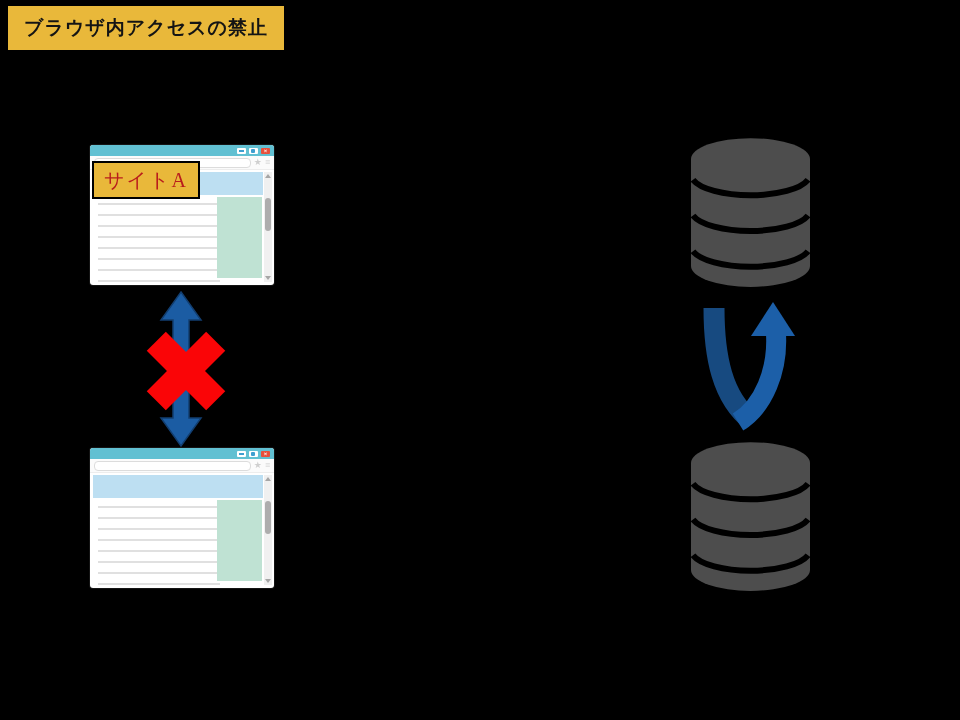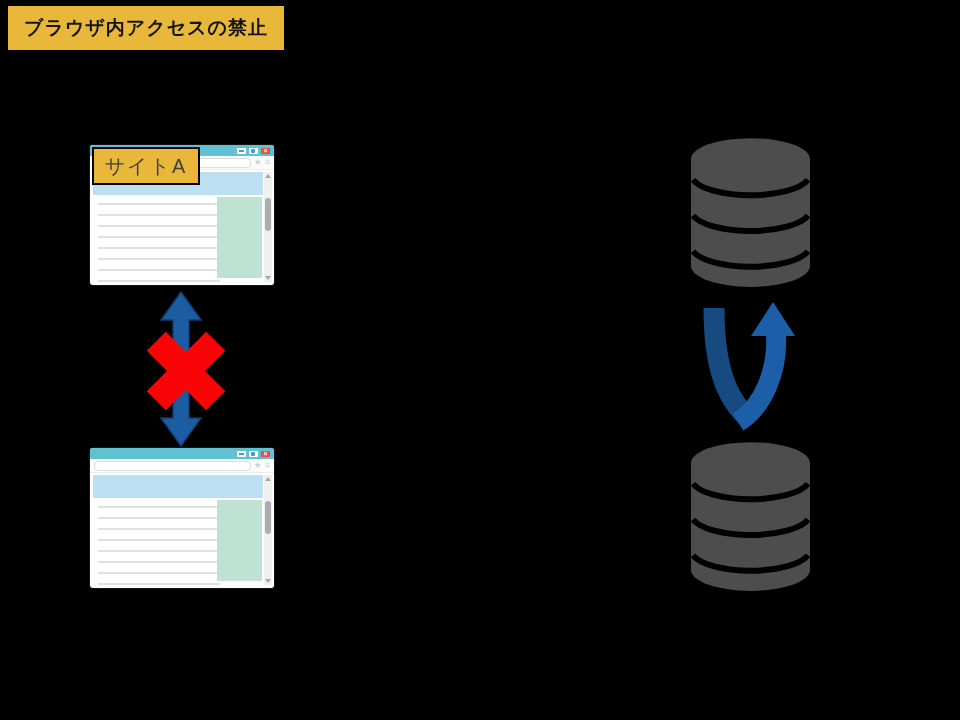--- a/index.html
+++ b/index.html
@@ -1,19 +1,19 @@
 <!DOCTYPE html>
 <html style="--background: #000000; --accent_yellow: #E9B83A; --browser_titlebar: #61C0D2; --close_button: #E8503C; --banner_blue: #BDDFF2; --sidebar_teal: #BFE2D3; --arrow_blue: #1B5CA3; --arrow_outline: #123E70; --prohibition_red: #FA0507; --database_gray: #4D4D4D; --u_arrow_dark: #174A80; --u_arrow_light: #1C5FA8;"><head>
 <meta charset="utf-8">
 <style>
   html,body{margin:0;padding:0;background:#000;}
   .stage{
     position:relative;width:960px;height:720px;overflow:hidden;
     background:var(--background,#000);
-    font-family:Liberation Sans, sans-serif;
+    font-family:Liberation Serif, serif;
   }
   
   .title-box{
     position:absolute;left:8px;top:6px;width:276px;height:44px;
     background:var(--accent_yellow,#E9B83A);
     display:flex;align-items:center;justify-content:center;
     font-size:19px;font-weight:600;color:#141414;letter-spacing:1px;
   }
   
   .browser{
@@ -44,24 +44,24 @@
     position:absolute;left:8px;top:58px;width:122px;height:80px;
     background:repeating-linear-gradient(to bottom,#E0E0E0 0 2px,transparent 2px 11px);
   }
   .side-block{position:absolute;left:127px;top:52px;width:45px;height:81px;background:var(--sidebar_teal,#BFE2D3);}
   .scrollbar{position:absolute;right:2px;top:27px;width:8px;height:110px;background:#F0F0F0;}
   .thumb{position:absolute;left:1px;top:26px;width:6px;height:33px;background:#ADADAD;border-radius:3px;}
   .sb-arrow{position:absolute;left:1px;width:0;height:0;border-left:3px solid transparent;border-right:3px solid transparent;}
   .sb-arrow.up{top:2px;border-bottom:4px solid #A6A6A6;}
   .sb-arrow.down{bottom:2px;border-top:4px solid #A6A6A6;}
   .site-label{
-    position:absolute;left:2px;top:2px;width:104px;height:34px;
+    position:absolute;left:2px;top:16px;width:104px;height:34px;
     background:var(--accent_yellow,#E9B83A);border:2px solid #000;
     display:flex;align-items:center;justify-content:center;
-    font-size:20px;color:#404040;letter-spacing:2px;
+    font-size:20px;color:#b91c1c;letter-spacing:2px;
   }
   .abs{position:absolute;}
 </style>
 </head>
 <body>
 
 <div class="stage">
 
   <div class="title-box">
     <span>ブラウザ内アクセスの禁止</span>

